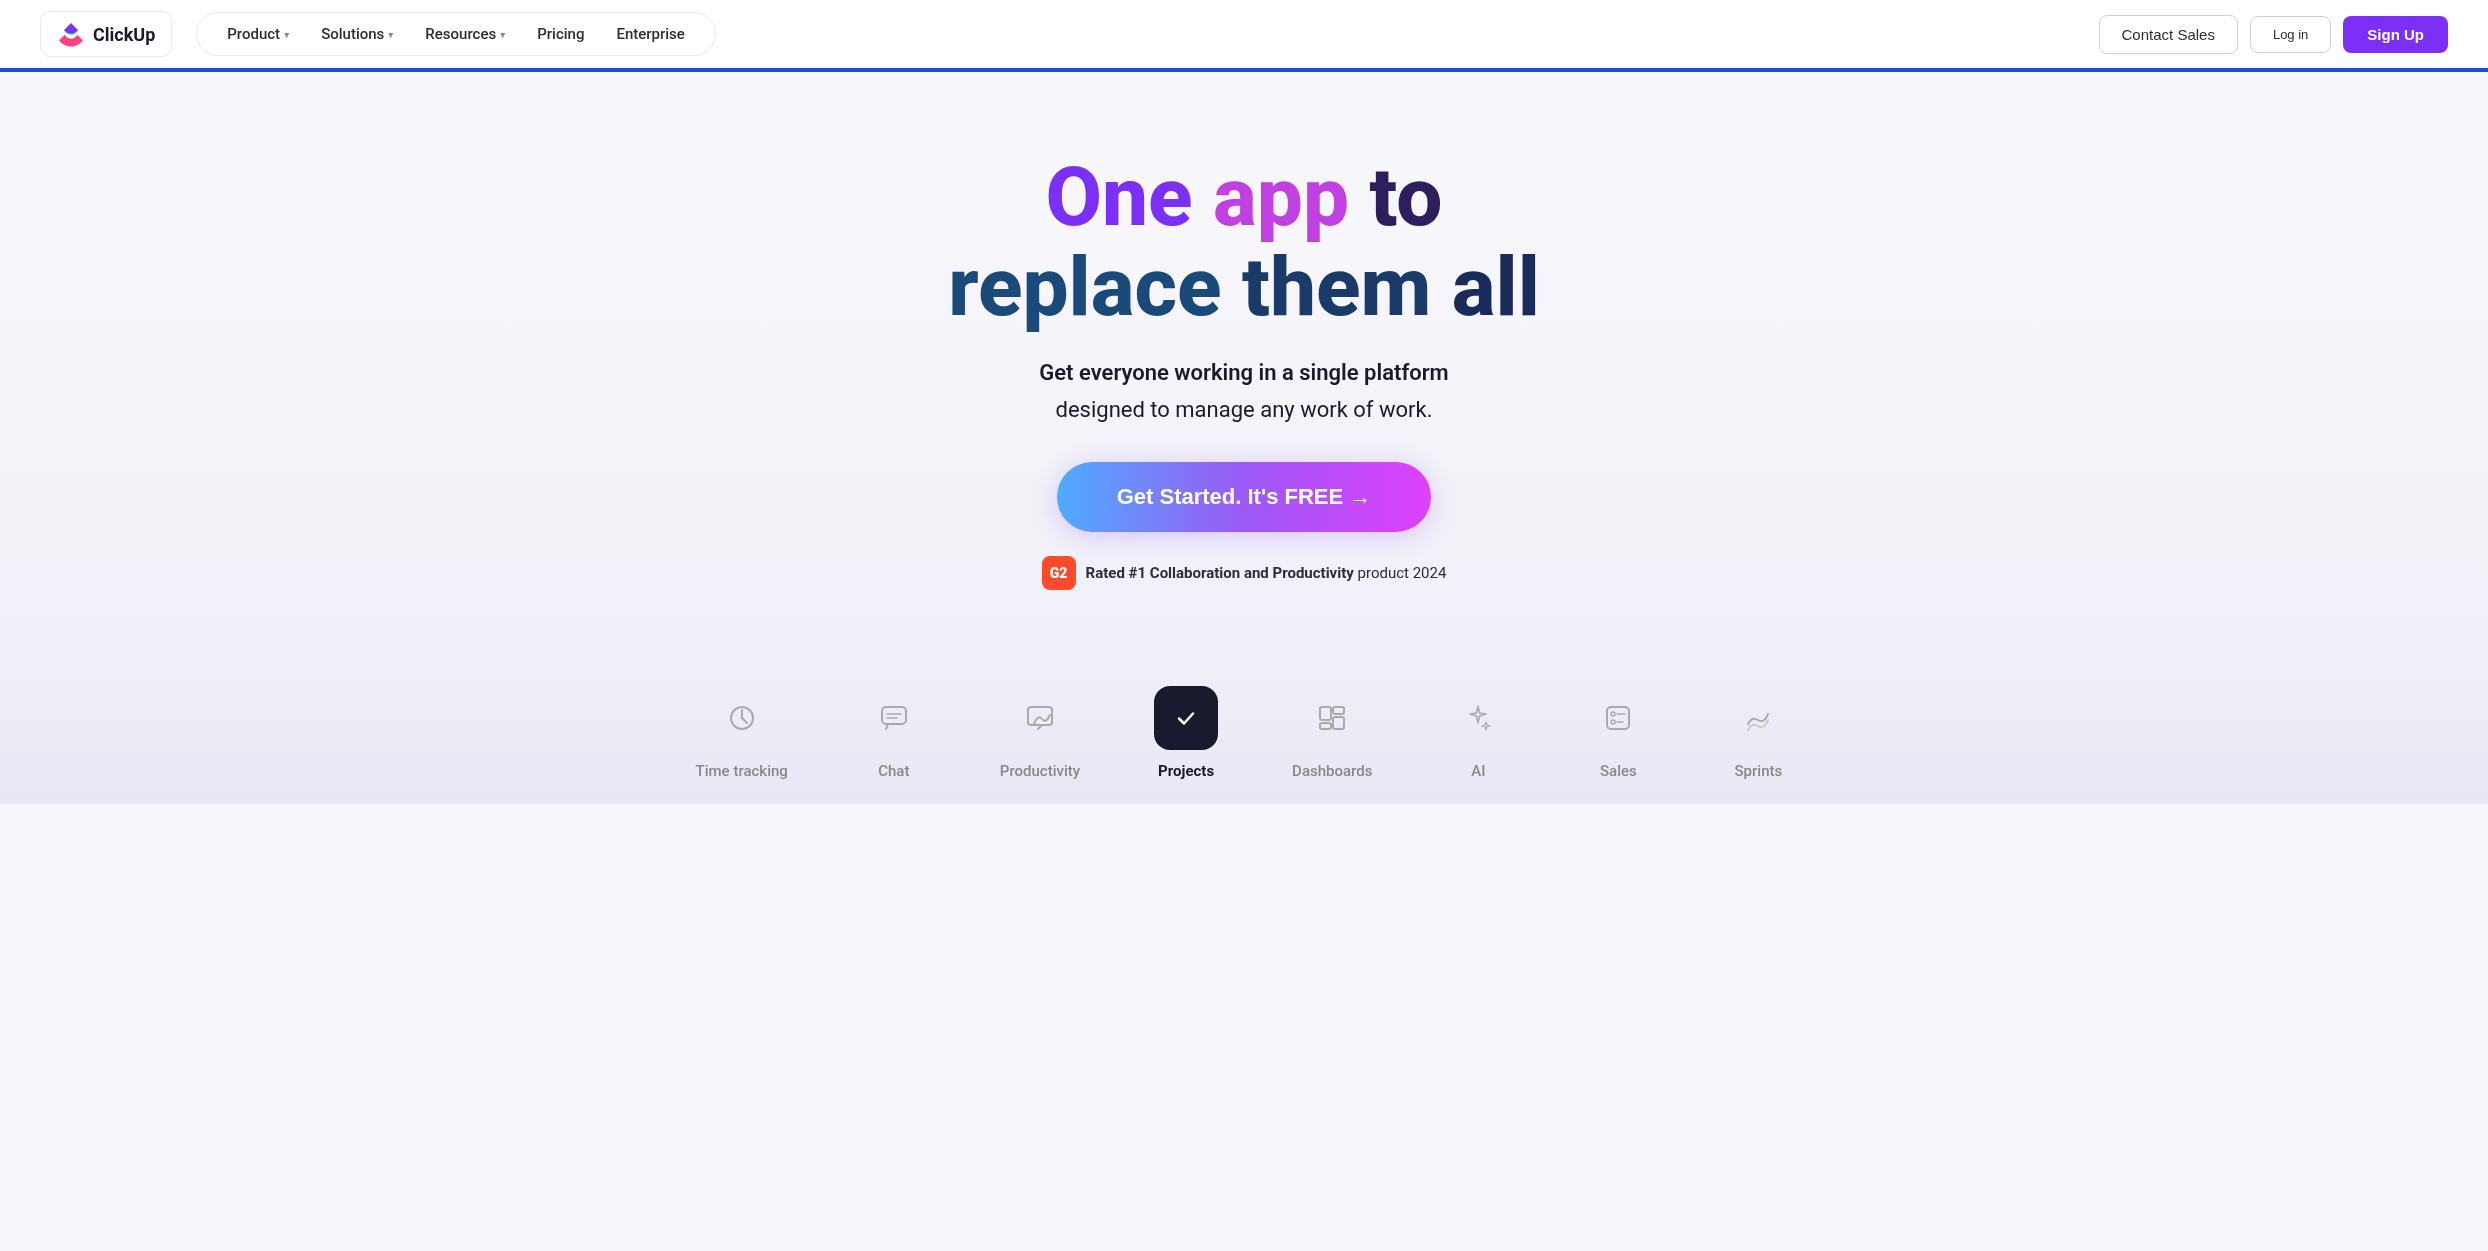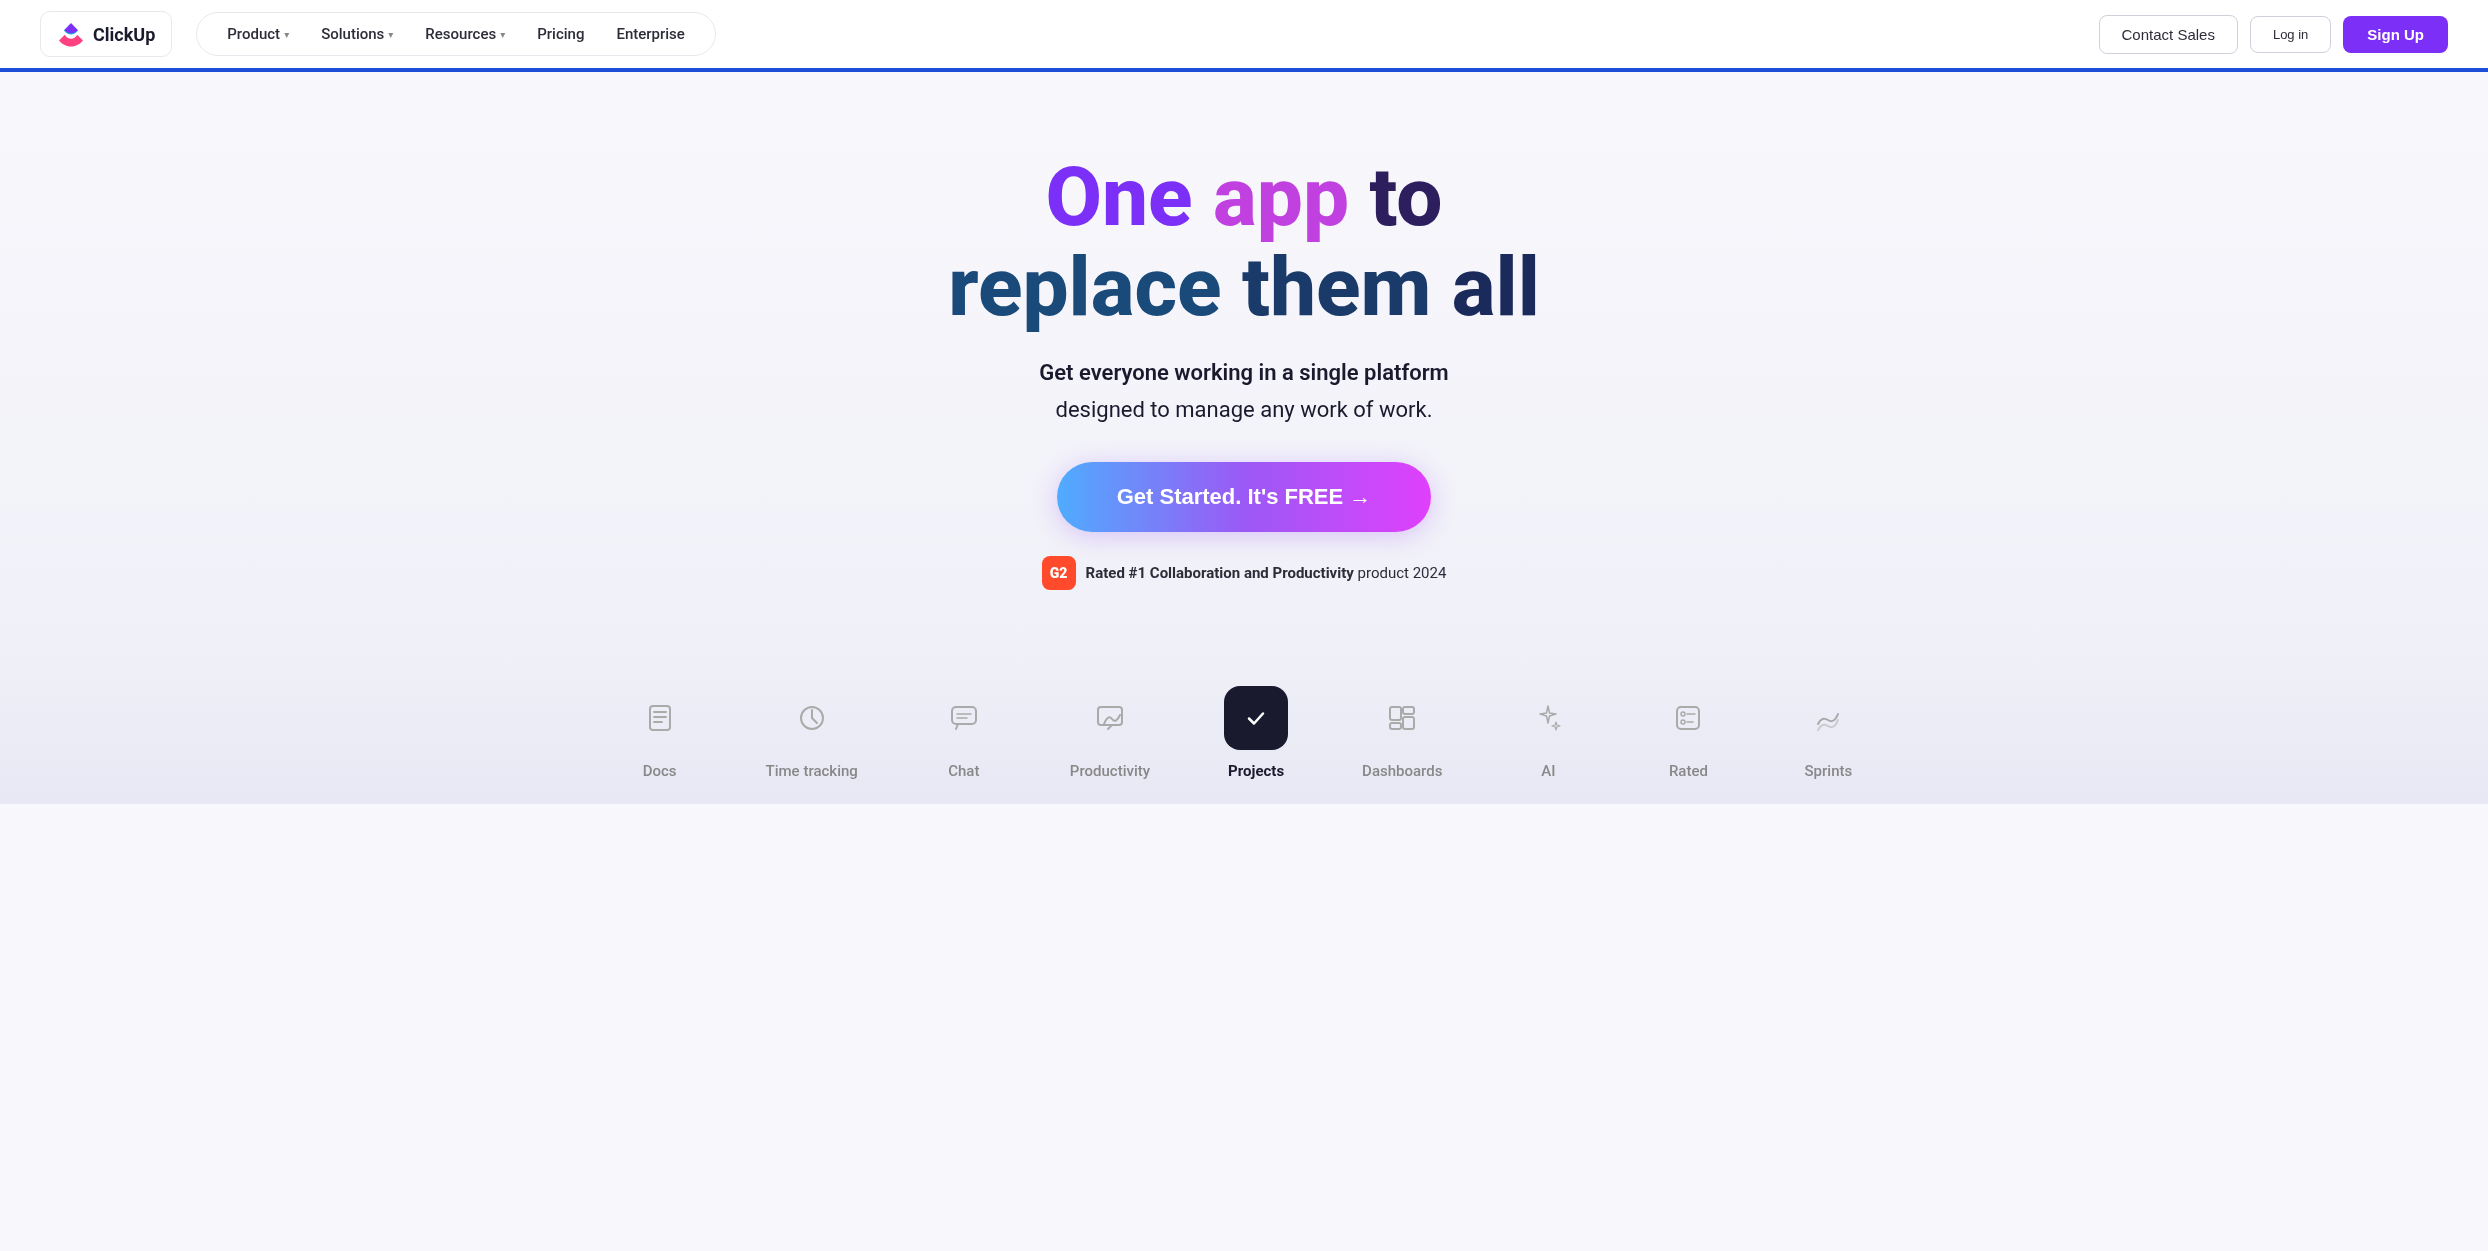--- a/index.html
+++ b/index.html
@@ -297,31 +297,20 @@
     </div>
     <span>
       <strong>Rated #1 Collaboration and Productivity</strong>
       <span> product 2024</span>
     </span>
   </div>
 </section>
 
 <div class="feature-tabs">
 
-  <div class="tab-item">
-    <div class="tab-icon-wrap">
-      <svg viewBox="0 0 32 32" fill="none">
-        <rect x="6" y="4" width="20" height="24" rx="3" stroke="#aaa" stroke-width="2" fill="none"></rect>
-        <line x1="10" y1="10" x2="22" y2="10" stroke="#aaa" stroke-width="2" stroke-linecap="round"></line>
-        <line x1="10" y1="15" x2="22" y2="15" stroke="#aaa" stroke-width="2" stroke-linecap="round"></line>
-        <line x1="10" y1="20" x2="18" y2="20" stroke="#aaa" stroke-width="2" stroke-linecap="round"></line>
-      </svg>
-    </div>
-    <span class="tab-label">Docs</span>
-  </div>
 
   <div class="tab-item">
     <div class="tab-icon-wrap">
       <svg viewBox="0 0 32 32" fill="none">
         <circle cx="16" cy="16" r="11" stroke="#aaa" stroke-width="2" fill="none"></circle>
         <line x1="16" y1="8" x2="16" y2="16" stroke="#aaa" stroke-width="2" stroke-linecap="round"></line>
         <line x1="16" y1="16" x2="21" y2="21" stroke="#aaa" stroke-width="2" stroke-linecap="round"></line>
       </svg>
     </div>
     <span class="tab-label">Time tracking</span>
@@ -385,21 +374,21 @@
   <div class="tab-item">
     <div class="tab-icon-wrap">
       <svg viewBox="0 0 32 32" fill="none">
         <rect x="5" y="5" width="22" height="22" rx="4" stroke="#aaa" stroke-width="2" fill="none"></rect>
         <circle cx="11" cy="12" r="2" stroke="#aaa" stroke-width="1.5" fill="none"></circle>
         <circle cx="11" cy="20" r="2" stroke="#aaa" stroke-width="1.5" fill="none"></circle>
         <line x1="15" y1="12" x2="23" y2="12" stroke="#aaa" stroke-width="1.5" stroke-linecap="round"></line>
         <line x1="15" y1="20" x2="21" y2="20" stroke="#aaa" stroke-width="1.5" stroke-linecap="round"></line>
       </svg>
     </div>
-    <span class="tab-label">Rated</span>
+    <span class="tab-label">Sales</span>
   </div>
 
   <div class="tab-item">
     <div class="tab-icon-wrap">
       <svg viewBox="0 0 32 32" fill="none">
         <path d="M6 22 Q10 14 16 18 Q22 22 26 12" stroke="#aaa" stroke-width="2" stroke-linecap="round" fill="none"></path>
         <path d="M6 28 Q10 20 16 24 Q22 28 26 18" stroke="#aaa" stroke-width="2" stroke-linecap="round" fill="none" opacity="0.5"></path>
       </svg>
     </div>
     <span class="tab-label">Sprints</span>

